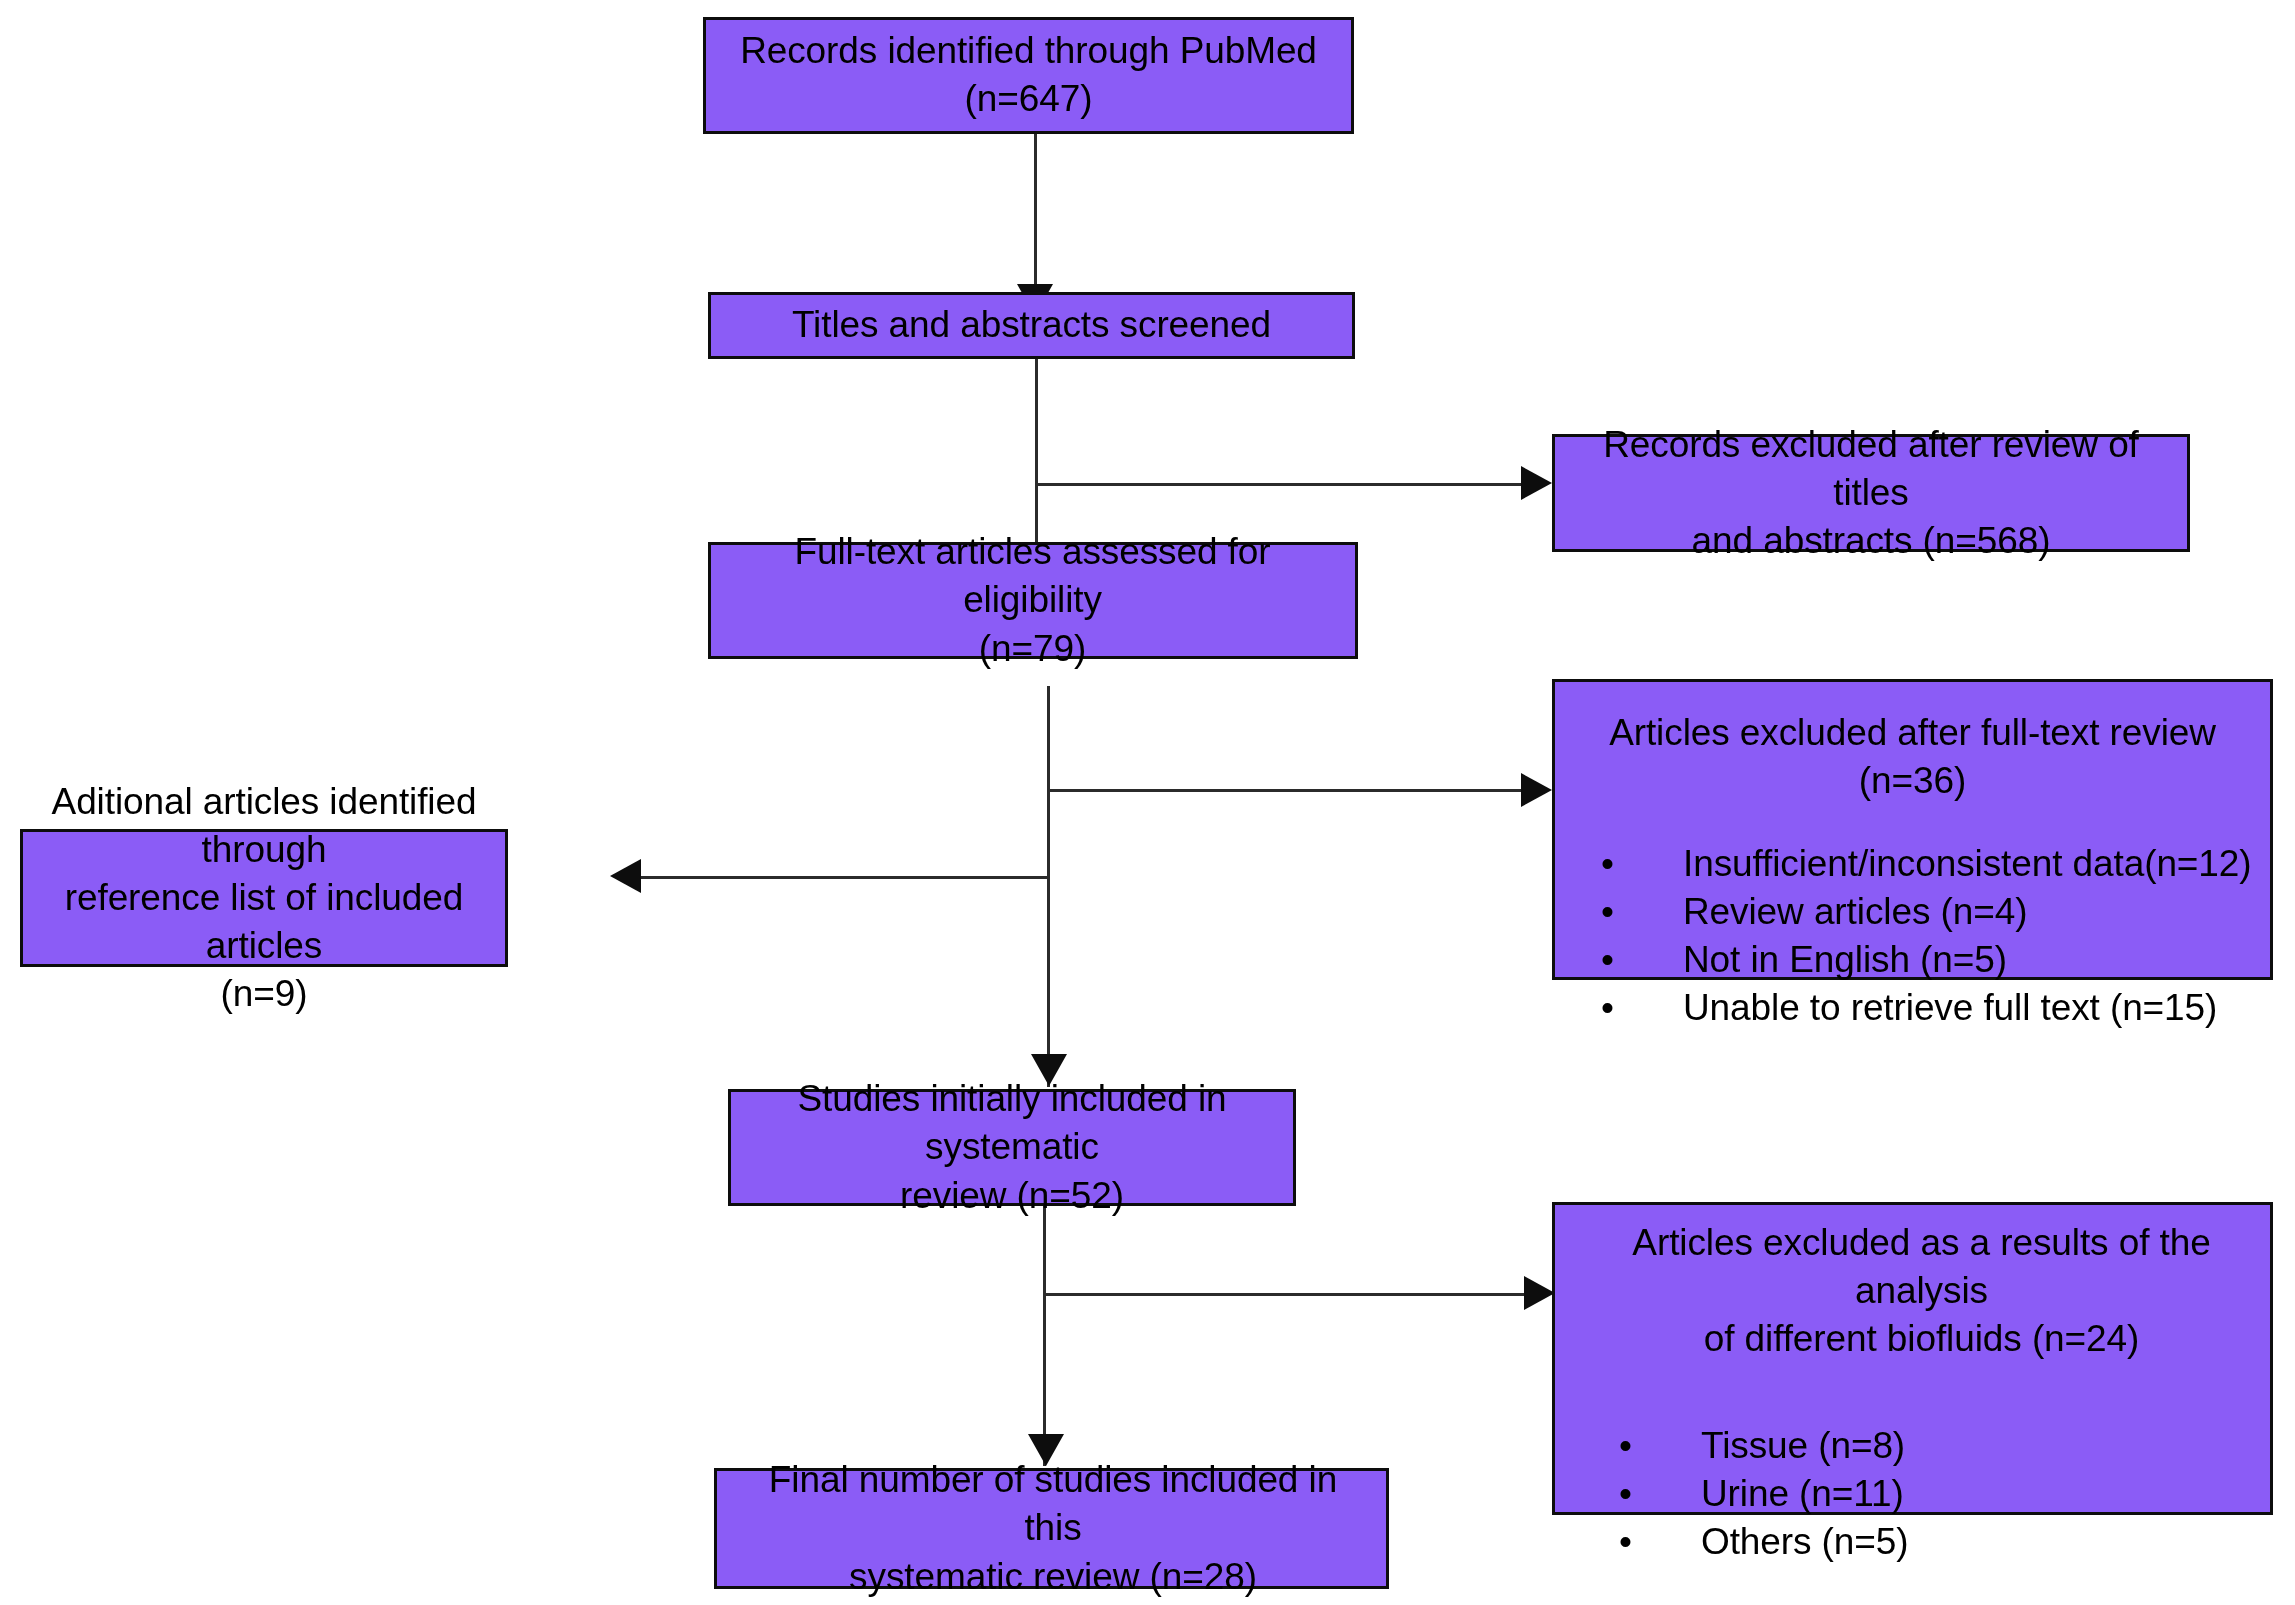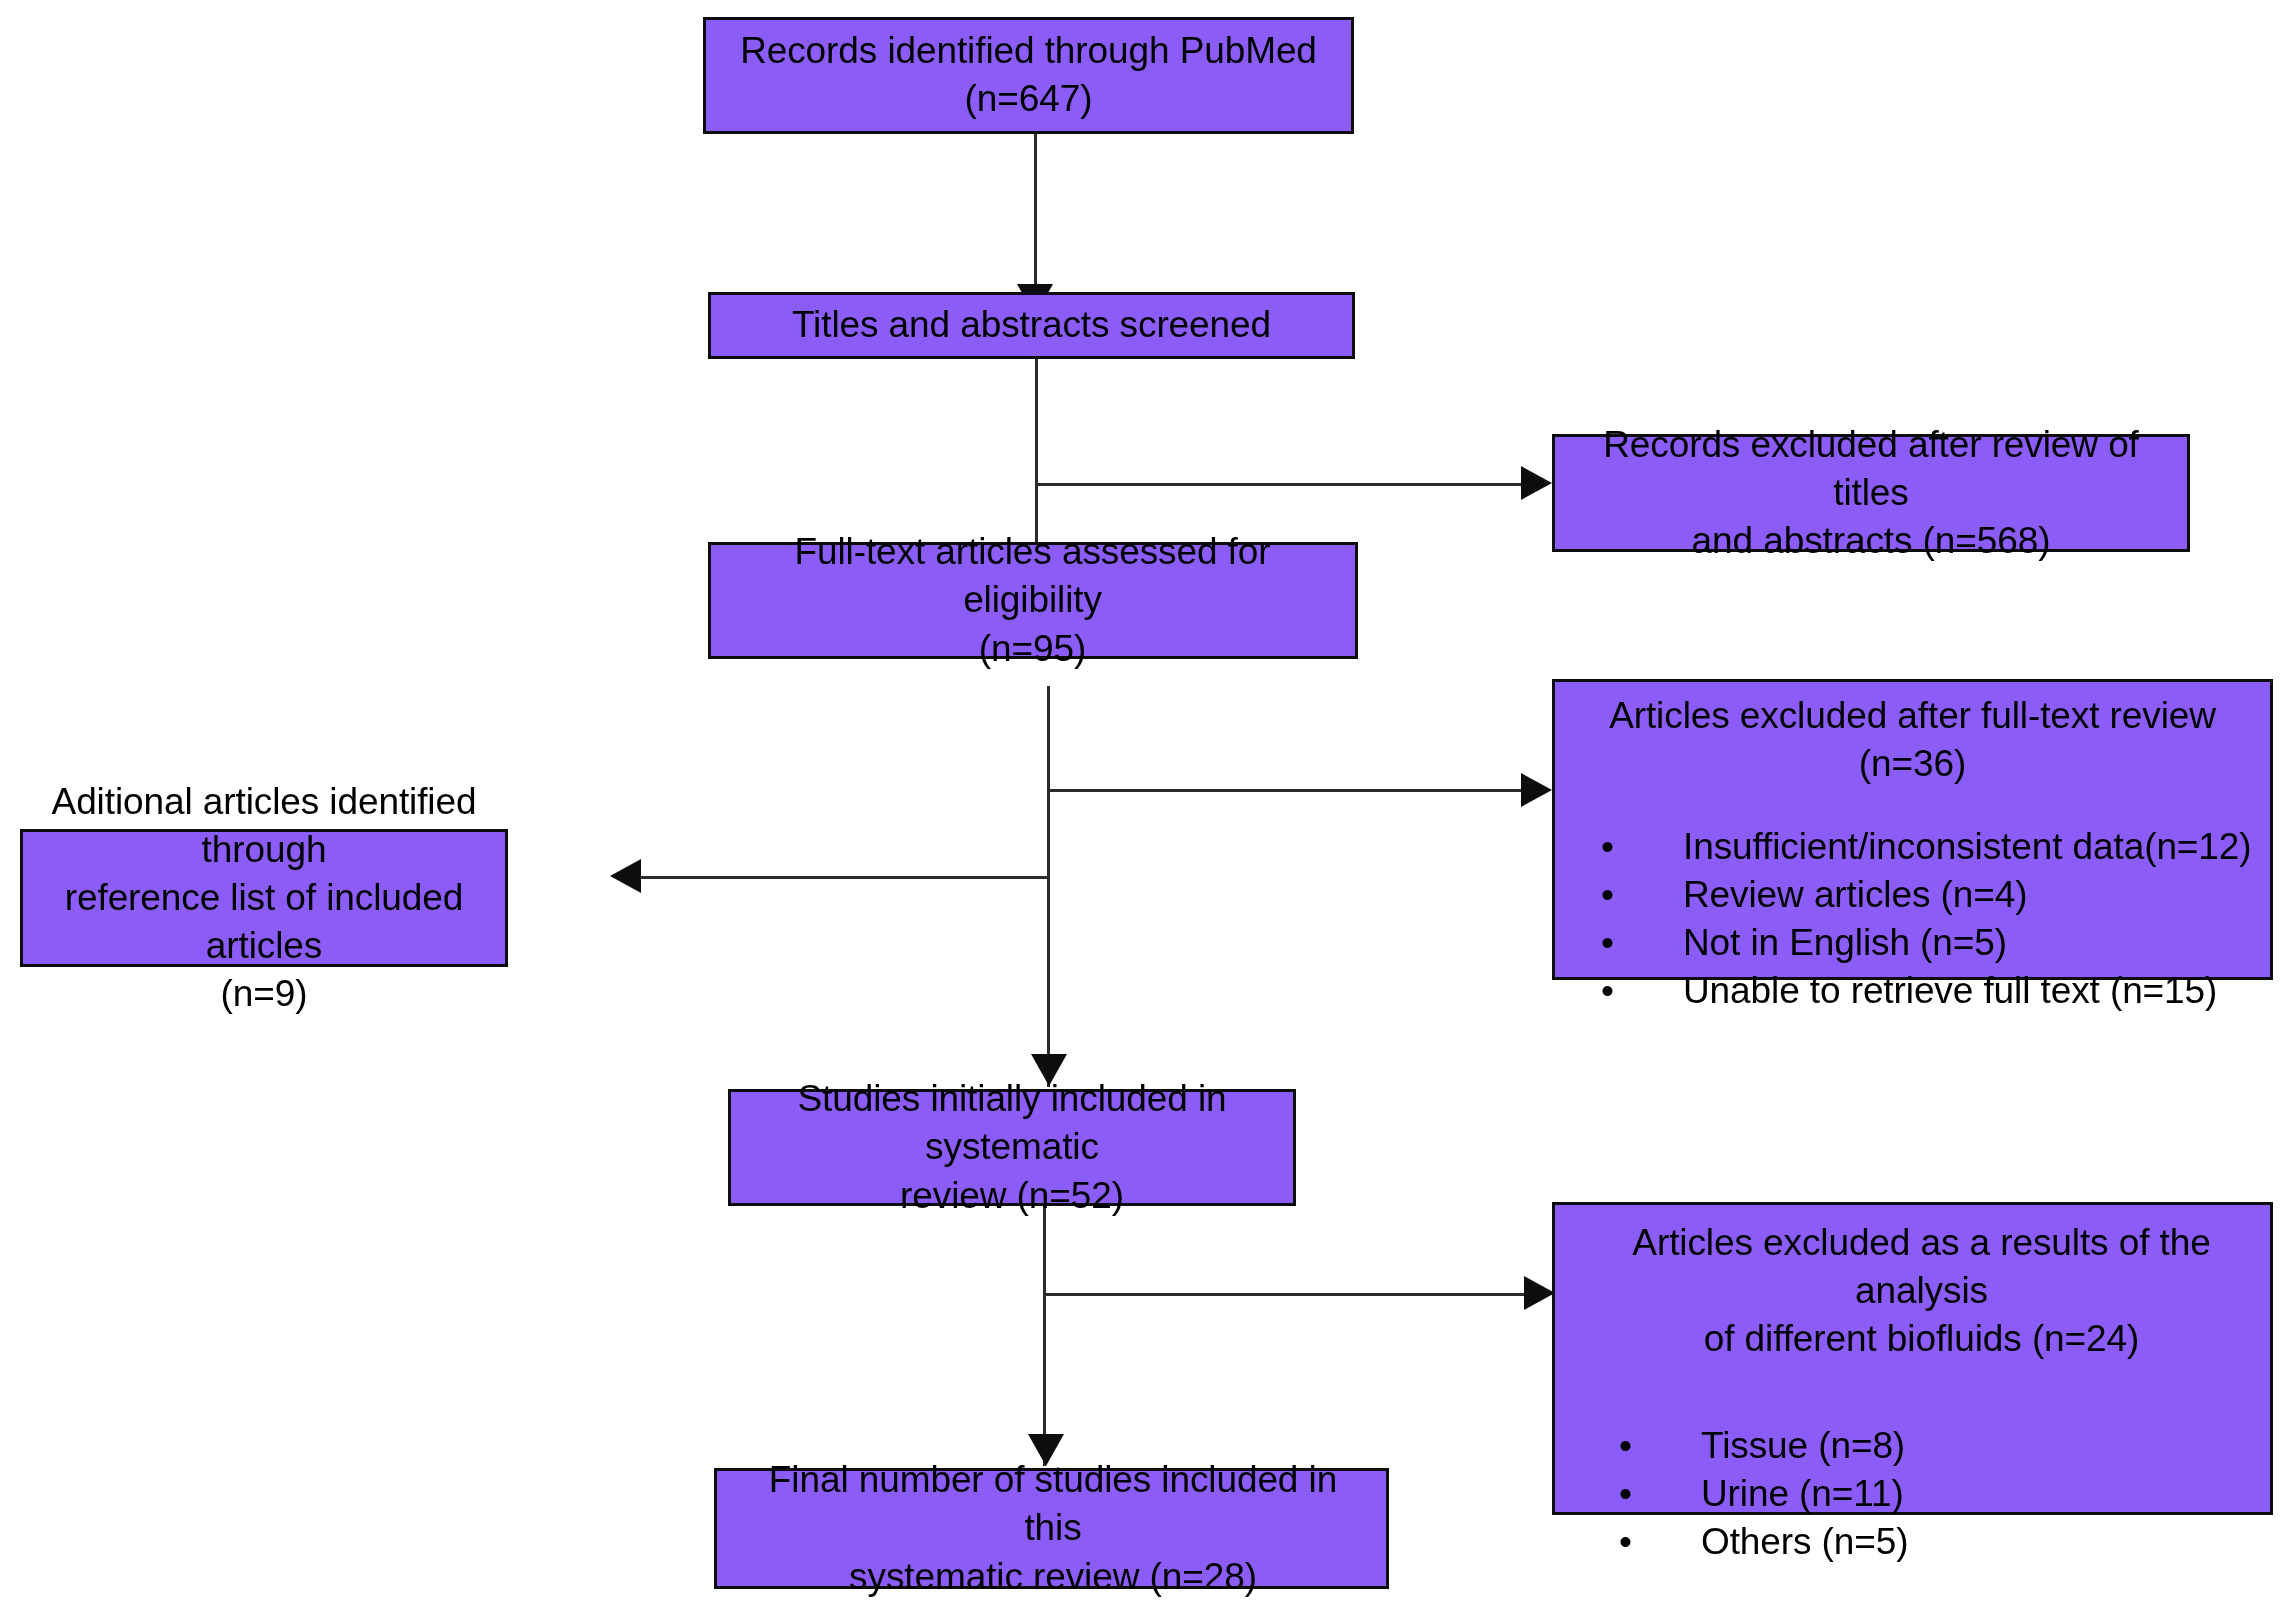--- a/index.html
+++ b/index.html
@@ -131,25 +131,25 @@
     <span class="line">Titles and abstracts screened</span>
   </div>
 
   <div class="node" style="left:1552px; top:434px; width:638px; height:118px;">
     <span class="line">Records excluded after review of titles</span>
     <span class="line">and abstracts (n=568)</span>
   </div>
 
   <div class="node" style="left:708px; top:542px; width:650px; height:117px;padding-left:15px;">
     <span class="line">Full-text articles assessed for eligibility</span>
-    <span class="line">(n=95)</span>
+    <span class="line">(n=79)</span>
   </div>
 
   <div class="node listbox" style="left:1552px; top:679px; width:721px; height:301px;">
-    <div class="heading" style="margin-top:10px;">Articles excluded after full-text review (n=36)</div>
+    <div class="heading" style="margin-top:27px;">Articles excluded after full-text review (n=36)</div>
     <ul style="margin-top:35px;">
       <li>
         <span class="bullet">•</span>
         <span>Insufficient/inconsistent data(n=12)</span>
       </li>
       <li>
         <span class="bullet">•</span>
         <span>Review articles (n=4)</span>
       </li>
       <li>

